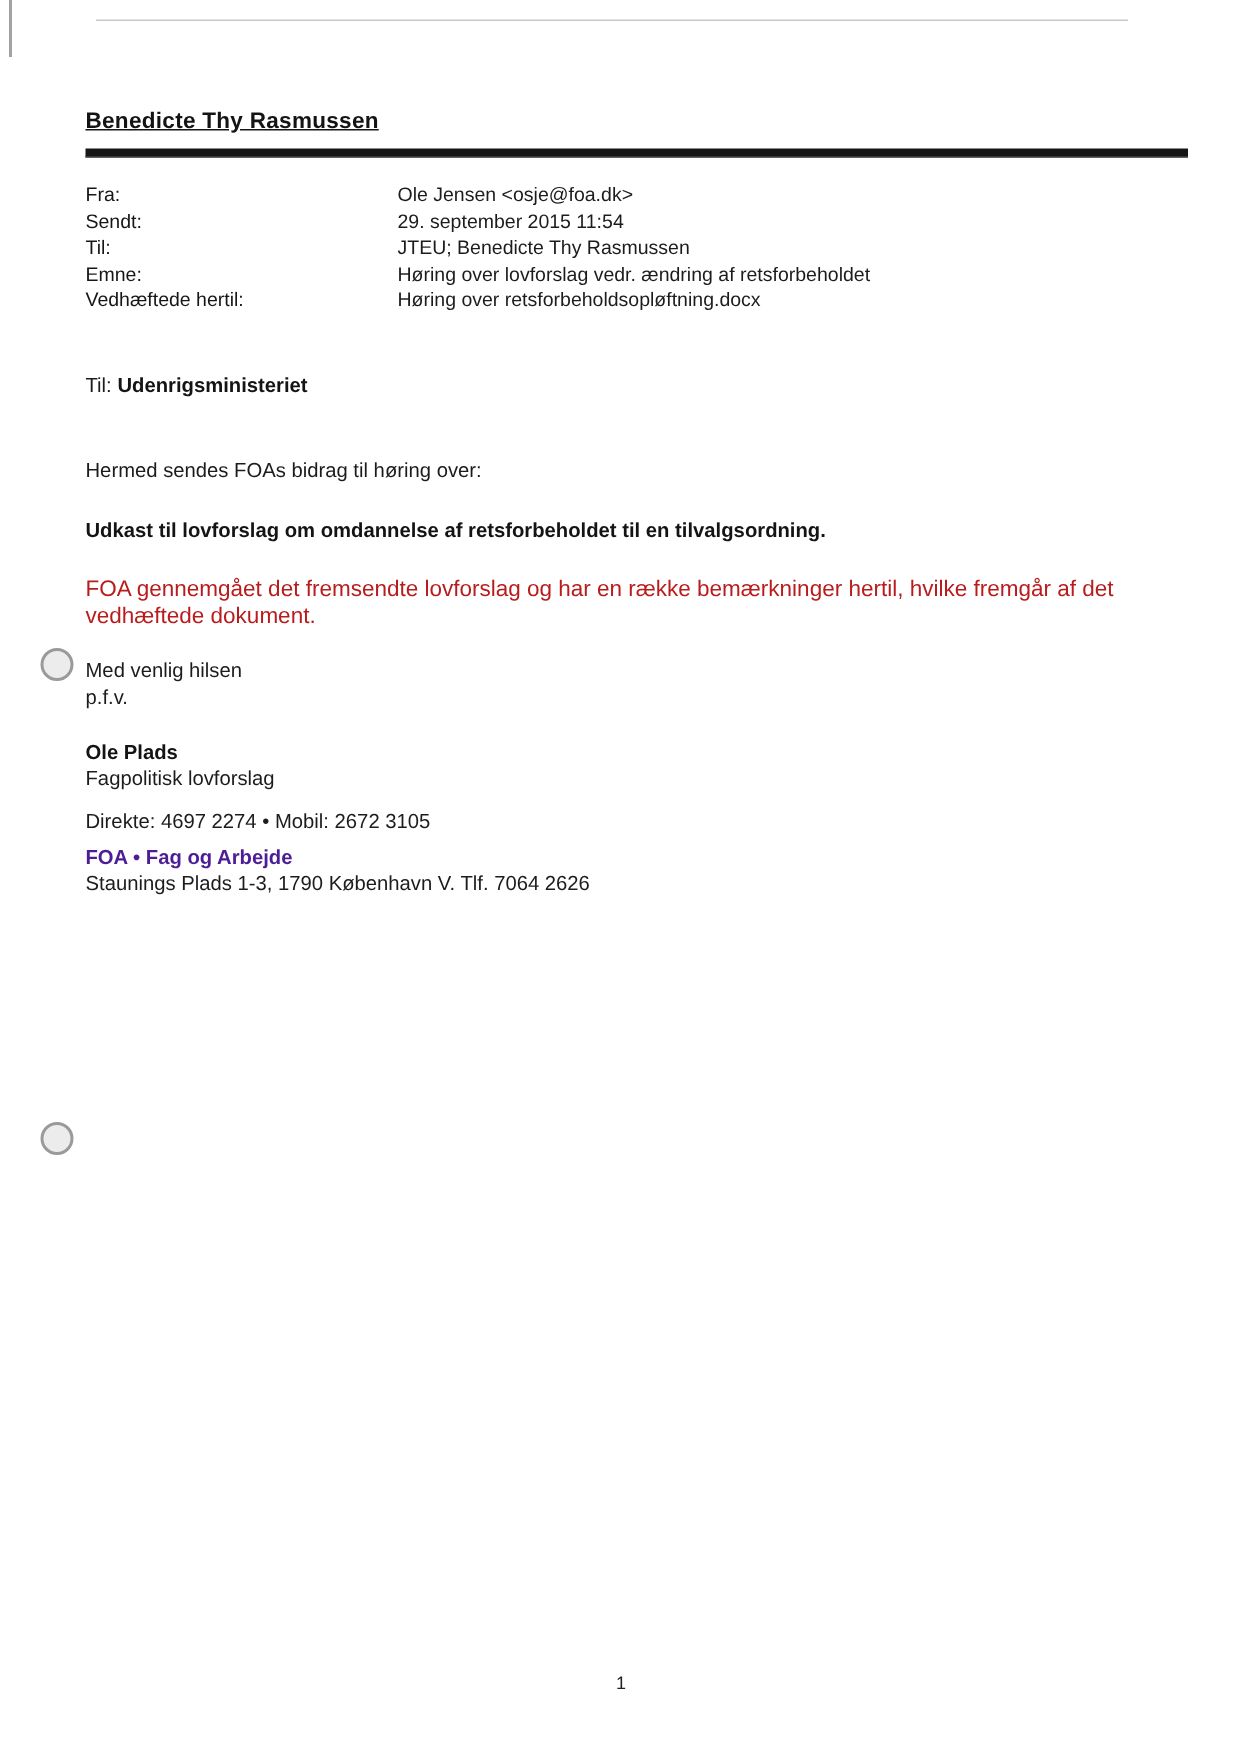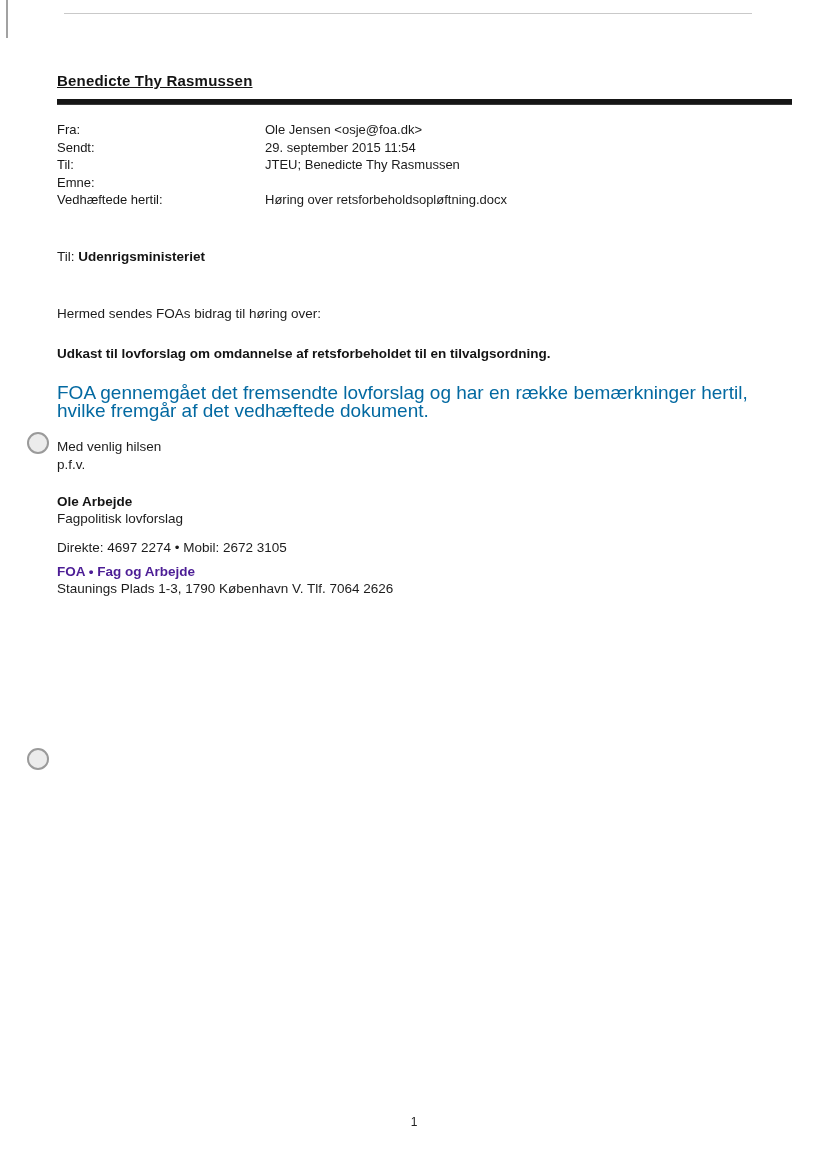--- a/index.html
+++ b/index.html
@@ -94,23 +94,23 @@
   }
   .bold { font-weight: bold; color: #141414; margin-top: 12px; }
   .recipient-line { top: 249px; }
   .intro-line { top: 306px; }
   .subject-line { top: 346px; font-weight: bold; color: #141414; }
   .paragraph {
     position: absolute;
     top: 384px;
     left: 57px;
     width: 726px;
-    font-size: 19px;
+    font-size: 15px;
     line-height: 18px;
-    color: #0369a1;
+    color: #b91c1c;
   }
   .closing-line { top: 439px; }
   .pfv-line { top: 457px; }
   .sig-name { top: 494px; font-weight: bold; color: #141414; }
   .sig-title { top: 511px; }
   .sig-phone { top: 540px; text-align: right; }
   .sig-company { top: 564px; font-weight: bold; color: #4c1d95; }
   .sig-address { top: 581px; }
 
   .page-number {
@@ -142,20 +142,21 @@
     <div class="field-row">
       <span class="field-label">Sendt:</span>
       <span class="field-value">29. september 2015 11:54</span>
     </div>
     <div class="field-row">
       <span class="field-label">Til:</span>
       <span class="field-value">JTEU; Benedicte Thy Rasmussen</span>
     </div>
     <div class="field-row">
       <span class="field-label">Emne:</span>
+      <span class="field-value">Høring over lovforslag vedr. ændring af retsforbeholdet</span>
     </div>
     <div class="field-row">
       <span class="field-label">Vedhæftede hertil:</span>
       <span class="field-value">Høring over retsforbeholdsopløftning.docx</span>
     </div>
   </div>
 
   <div class="body-line recipient-line">
     <span>Til:</span>
     <span class="bold">Udenrigsministeriet</span>
@@ -163,21 +164,21 @@
 
   <div class="body-line intro-line">Hermed sendes FOAs bidrag til høring over:</div>
 
   <div class="body-line subject-line">Udkast til lovforslag om omdannelse af retsforbeholdet til en tilvalgsordning.</div>
 
   <div class="paragraph">FOA gennemgået det fremsendte lovforslag og har en række bemærkninger hertil, hvilke fremgår af det vedhæftede dokument.</div>
 
   <div class="body-line closing-line">Med venlig hilsen</div>
   <div class="body-line pfv-line">p.f.v.</div>
 
-  <div class="body-line sig-name">Ole Arbejde</div>
+  <div class="body-line sig-name">Ole Plads</div>
   <div class="body-line sig-title">Fagpolitisk lovforslag</div>
   <div class="body-line sig-phone">Direkte: 4697 2274 • Mobil: 2672 3105</div>
   <div class="body-line sig-company">FOA • Fag og Arbejde</div>
   <div class="body-line sig-address">Staunings Plads 1-3, 1790 København V. Tlf. 7064 2626</div>
 
   <div class="hole-punch first"></div>
   <div class="hole-punch second"></div>
 
   <div class="page-number">1</div>
 

